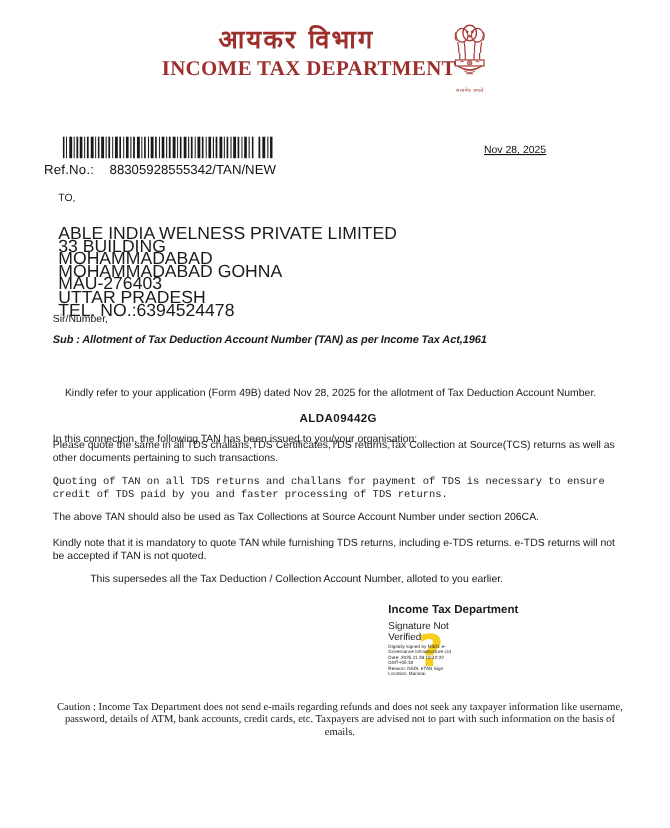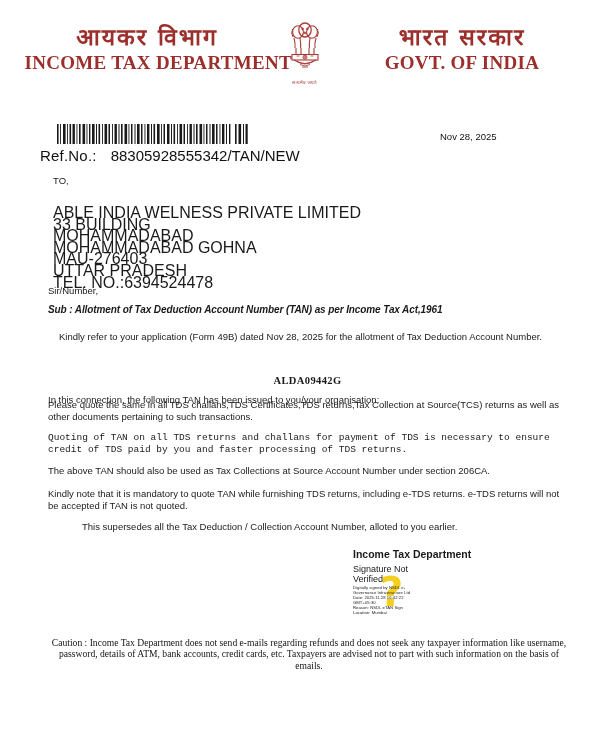--- a/index.html
+++ b/index.html
@@ -71,34 +71,35 @@
     position: absolute;
     left: 57px;
     top: 124px;
     width: 193px;
     height: 20px;
   }
   .refline {
     position: absolute;
     left: 40px;
     top: 147px;
-    font-size: 15px;
+    font-size: 12px;
     color: #111;
     white-space: nowrap;
   }
   .refline .reflabel { letter-spacing: 0.2px; }
   .refline .refval { margin-left: 14px; }
 
   .datestamp {
     position: absolute;
     left: 440px;
     top: 131px;
     font-size: 9.5px;
     color: #111;
     white-space: nowrap;
+    text-decoration: underline;
   }
 
   
   .to-label {
     position: absolute;
     left: 53px;
     top: 175px;
     font-size: 9.5px;
   }
   .address {
@@ -128,40 +129,39 @@
     font-style: italic;
   }
   .para {
     position: absolute;
     left: 48px;
     width: 514px;
     font-size: 9.5px;
     line-height: 11.6px;
     text-align: left;
   }
-  .p-refer { top: 331px; padding-left: 11px; }
+  .p-refer { top: 352px; padding-left: 11px; }
   .p-connect { top: 370px; margin-top: 24px; }
   .p-quote { top: 399px; }
   .p-quoting { top: 432px; font-family: Liberation Mono, monospace; }
   .p-above { top: 465px; }
   .p-mandatory { top: 488px; }
   .p-supersedes { top: 521px; margin-left: 34px; }
 
   .tan-number {
     position: absolute;
     left: 0;
     top: 375px;
     width: 609px;
     text-align: center;
     font-size: 10.5px;
     font-weight: 700;
     letter-spacing: 0.4px;
     padding-left: 6px;
     box-sizing: border-box;
-    font-family: Liberation Serif, serif;
   }
 
   
   .sig-dept {
     position: absolute;
     left: 353px;
     top: 548px;
     font-size: 10.5px;
     font-weight: 700;
     white-space: nowrap;
@@ -252,24 +252,20 @@
 
         <path d="M9 40 q11 7 22 0" fill="none" stroke-width="1.2"></path>
         <path d="M12 41.5 q8 5 16 0" fill="none" stroke-width="0.9"></path>
         <path d="M15 44.5 q5 3 10 0" fill="none" stroke-width="0.8"></path>
         <path d="M17 47 h6" stroke-width="0.9"></path>
       </g>
     </svg>
     <div class="emblem-motto">सत्यमेव जयते</div>
   </div>
 
-  <div class="header-side">
-    <div class="hindi-title">भारत सरकार</div>
-    <div class="eng-title">GOVT. OF INDIA</div>
-  </div>
 </div>
 
 <svg class="barcode" viewBox="0 0 193 20" preserveAspectRatio="none">
   <g fill="#1a1a1a">
     <rect x="0" y="0" width="1.6" height="20"></rect>
       <rect x="3" y="0" width="0.9" height="20"></rect>
     <rect x="6" y="0" width="2.6" height="20"></rect>
       <rect x="10" y="0" width="0.9" height="20"></rect>
     <rect x="12.5" y="0" width="1.6" height="20"></rect>
       <rect x="15.5" y="0" width="2.4" height="20"></rect>

